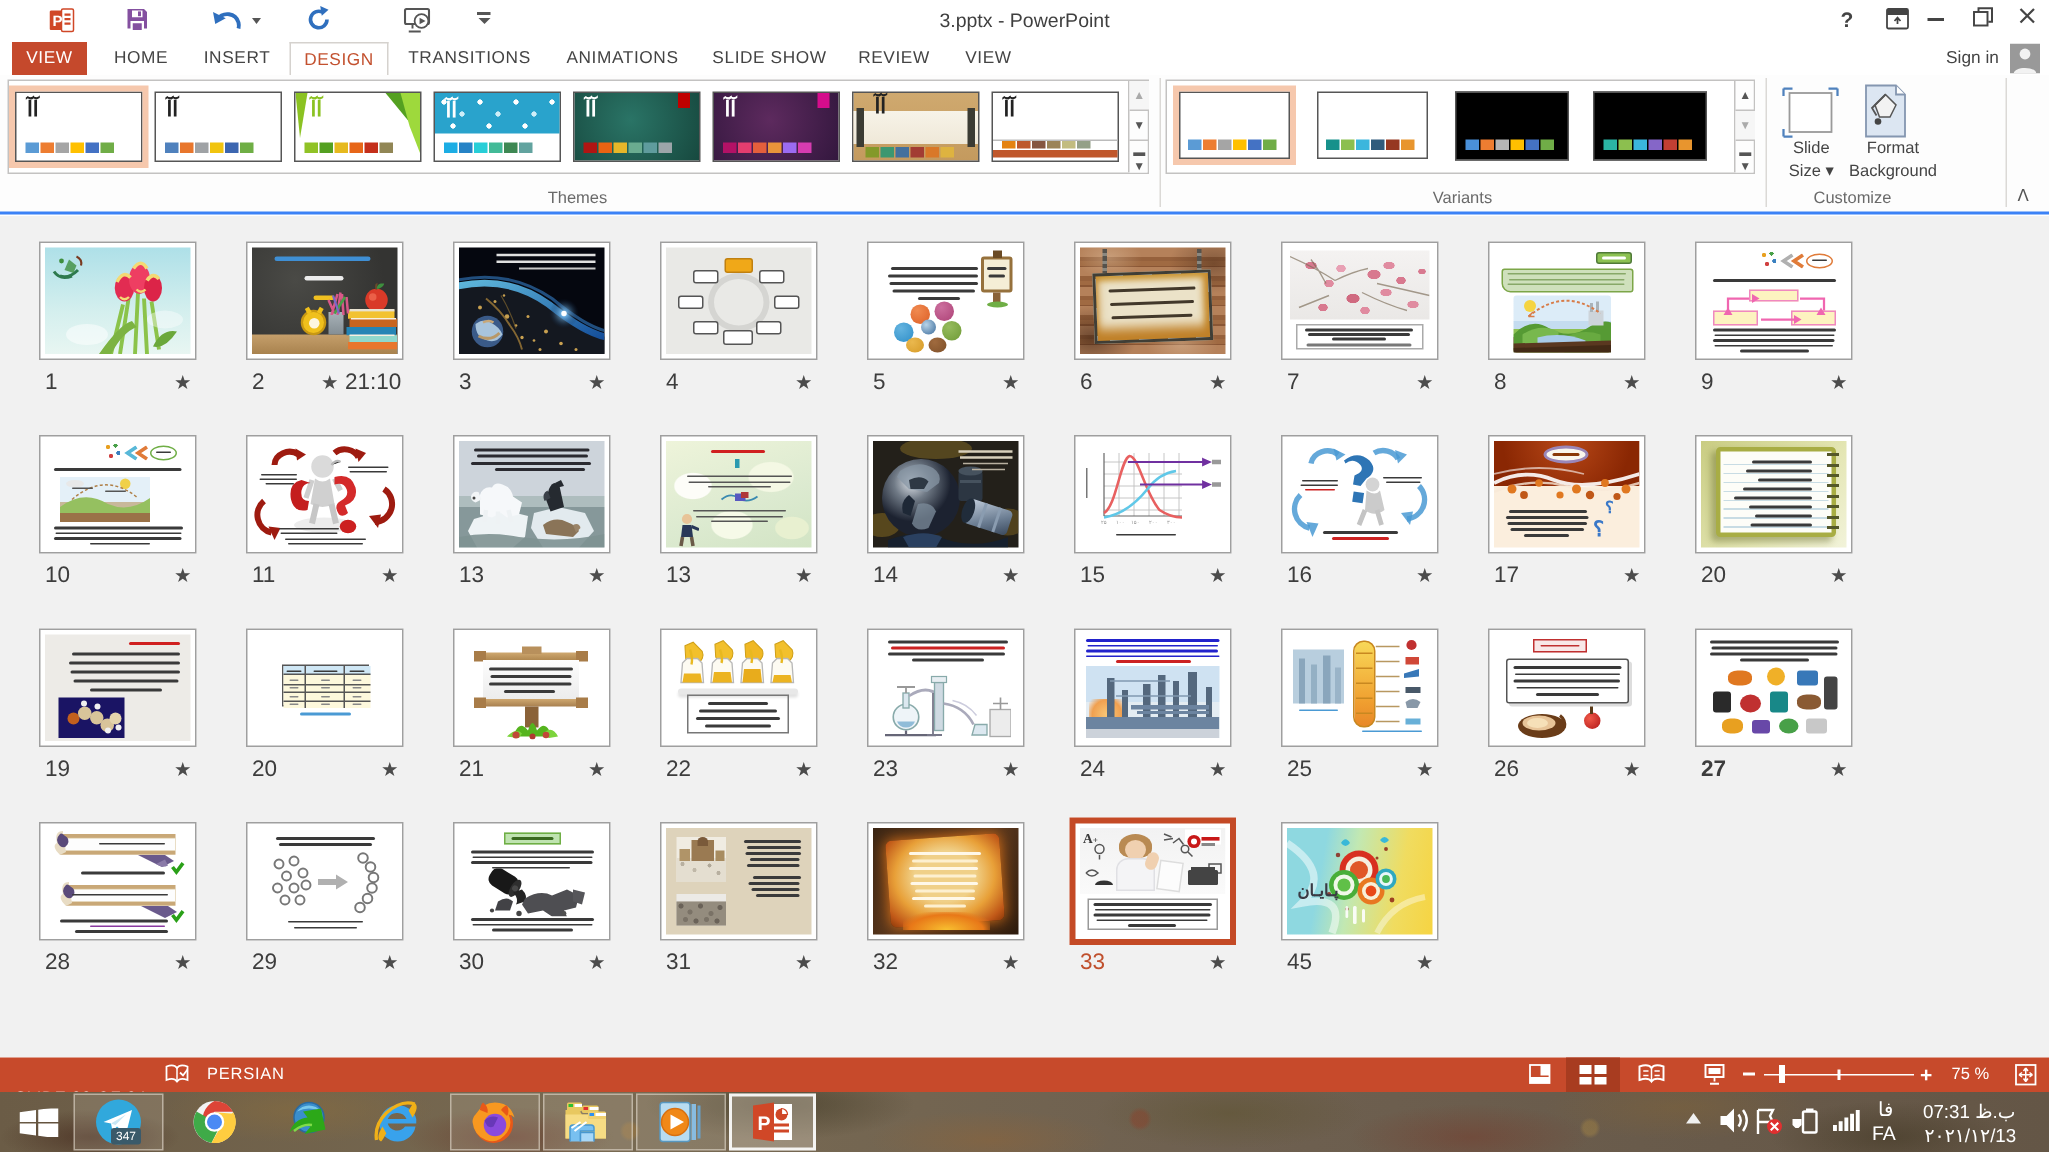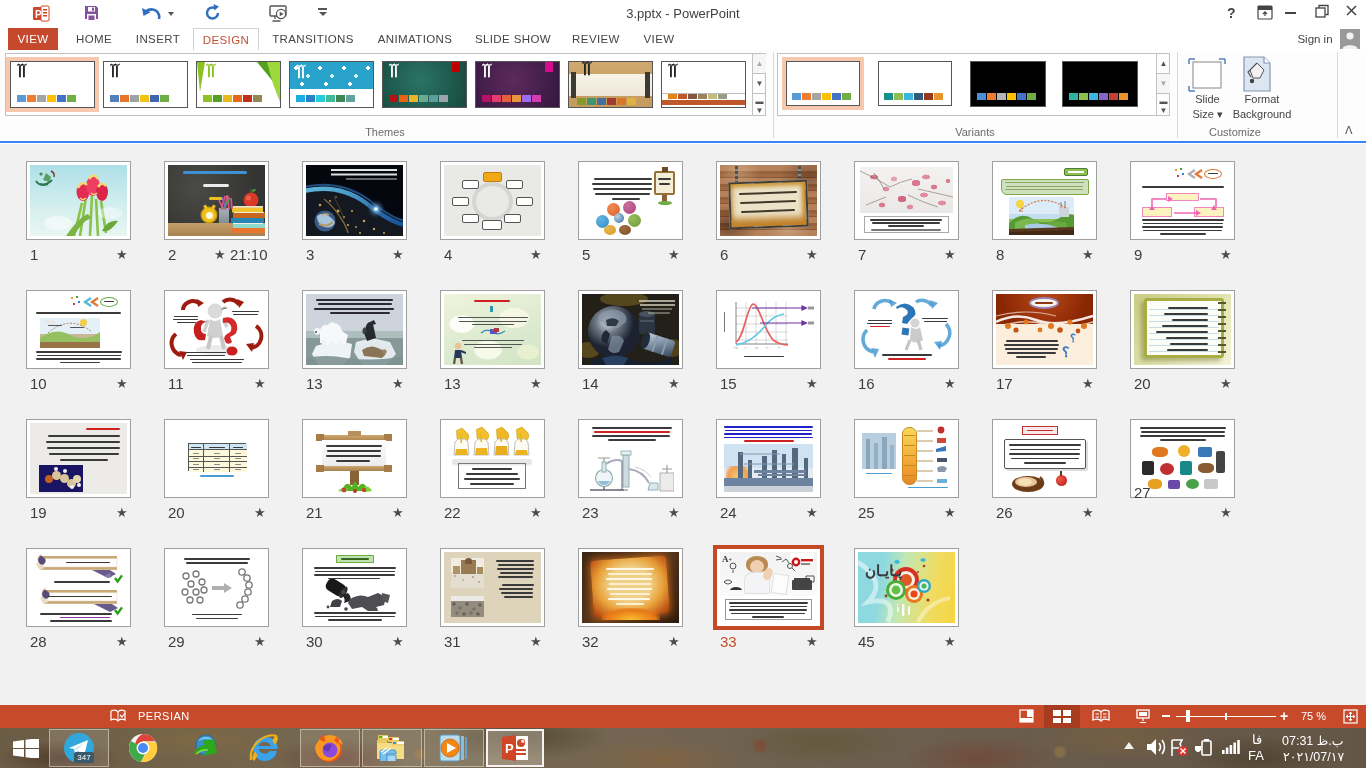--- a/index.html
+++ b/index.html
@@ -1229,21 +1229,21 @@
     <circle cx="66" cy="34" r="7" fill="#30a8c0"></circle>
           <circle cx="66" cy="34" r="4.6" fill="#e8f6f8"></circle>
           <circle cx="66" cy="34" r="2.6" fill="#48b858"></circle>
     <g fill="#fff" opacity=".9">
             <rect x="44" y="52" width="2.4" height="12" rx="1"></rect>
             <rect x="50" y="54" width="2" height="9" rx="1"></rect>
             <rect x="39" y="52" width="1.8" height="8" rx="1"></rect>
           </g>
     <path d="M36 10 q3-5 6 0 q-3 4-6 0 M62 8 q3-4 6 0 q-3 4-6 0" fill="#38b8d8"></path>
   </svg>
-  <div class="abs" style="left:7px;top:10px;font-size:15px;font-weight:bold;color:#3a3a44;">پـايـان</div>
+  <div class="abs" style="left:7px;top:35px;font-size:11px;font-weight:bold;color:#3a3a44;">پـايـان</div>
 </div>
     </div>
 
 <div class="num" style="left:30px;top:102px;">1</div>
     <div class="star" style="left:116px;top:103px;">★</div>
 <div class="num" style="left:168px;top:102px;">2</div>
     <div class="star" style="left:214px;top:103px;">★</div>
     <div class="num" style="left:230px;top:102px;">21:10</div>
 <div class="num" style="left:306px;top:102px;">3</div>
     <div class="star" style="left:392px;top:103px;">★</div>
@@ -1286,21 +1286,21 @@
 <div class="num" style="left:444px;top:360px;">22</div>
     <div class="star" style="left:530px;top:361px;">★</div>
 <div class="num" style="left:582px;top:360px;">23</div>
     <div class="star" style="left:668px;top:361px;">★</div>
 <div class="num" style="left:720px;top:360px;">24</div>
     <div class="star" style="left:806px;top:361px;">★</div>
 <div class="num" style="left:858px;top:360px;">25</div>
     <div class="star" style="left:944px;top:361px;">★</div>
 <div class="num" style="left:996px;top:360px;">26</div>
     <div class="star" style="left:1082px;top:361px;">★</div>
-<div class="num" style="left:1134px;top:340px;">27</div>
+<div class="num" style="left:1134px;top:360px;font-weight:bold;">27</div>
     <div class="star" style="left:1220px;top:361px;">★</div>
 <div class="num" style="left:30px;top:489px;">28</div>
     <div class="star" style="left:116px;top:490px;">★</div>
 <div class="num" style="left:168px;top:489px;">29</div>
     <div class="star" style="left:254px;top:490px;">★</div>
 <div class="num" style="left:306px;top:489px;">30</div>
     <div class="star" style="left:392px;top:490px;">★</div>
 <div class="num" style="left:444px;top:489px;">31</div>
     <div class="star" style="left:530px;top:490px;">★</div>
 <div class="num" style="left:582px;top:489px;">32</div>
@@ -1467,14 +1467,14 @@
   <svg class="abs" style="left:1222px;top:11px;" width="18" height="16" viewBox="0 0 18 16">
     <rect x="0" y="11" width="2.6" height="4" fill="#fff"></rect>
       <rect x="3.8" y="8.5" width="2.6" height="6.5" fill="#fff"></rect>
       <rect x="7.6" y="6" width="2.6" height="9" fill="#fff"></rect>
       <rect x="11.4" y="3.5" width="2.6" height="11.5" fill="#fff"></rect>
       <rect x="15.2" y="1" width="2.6" height="14" fill="#fff"></rect>
   </svg>
   <div class="abs" style="left:1252px;top:4px;color:#fff;font-size:13px;">فا</div>
   <div class="abs" style="left:1248px;top:20px;color:#fff;font-size:13px;">FA</div>
   <div class="abs" style="left:1282px;top:5px;color:#fff;font-size:12.5px;">ب.ظ 07:31</div>
-  <div class="abs" style="left:1283px;top:21px;color:#fff;font-size:12.5px;">۲۰۲۱/07/۱۷</div>
+  <div class="abs" style="left:1283px;top:21px;color:#fff;font-size:12.5px;">۲۰۲۱/۱۲/13</div>
 </div>
 
 </body></html>

